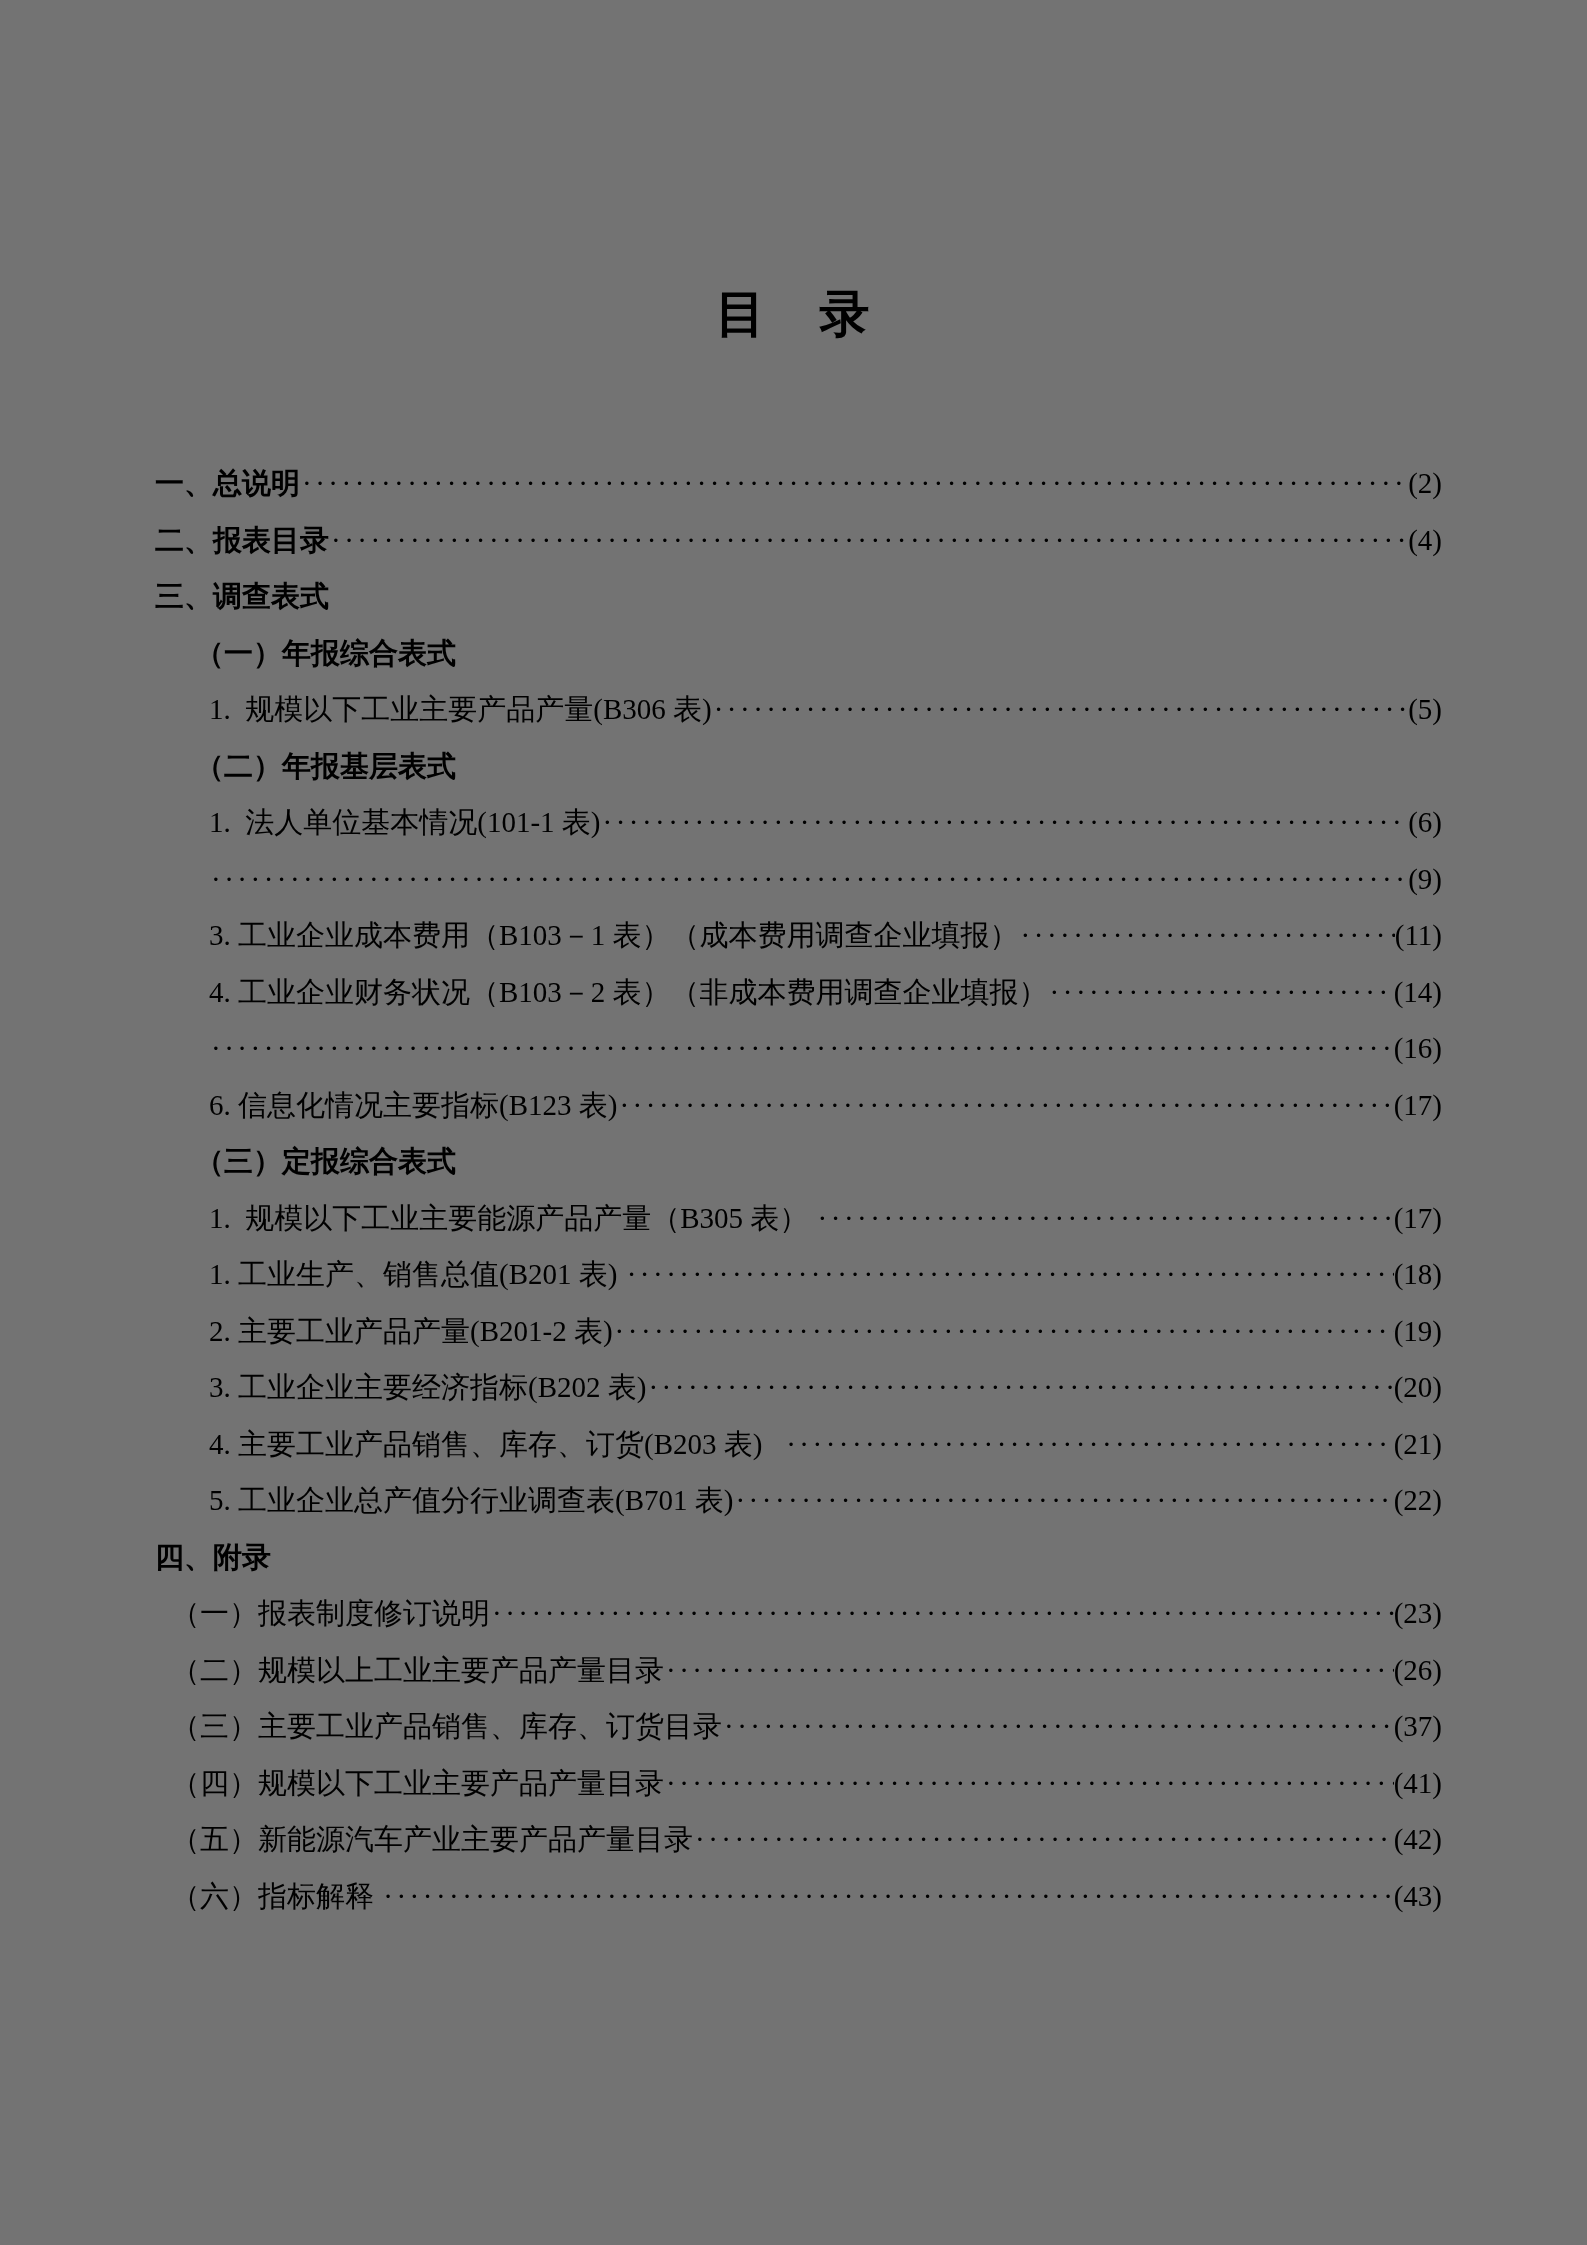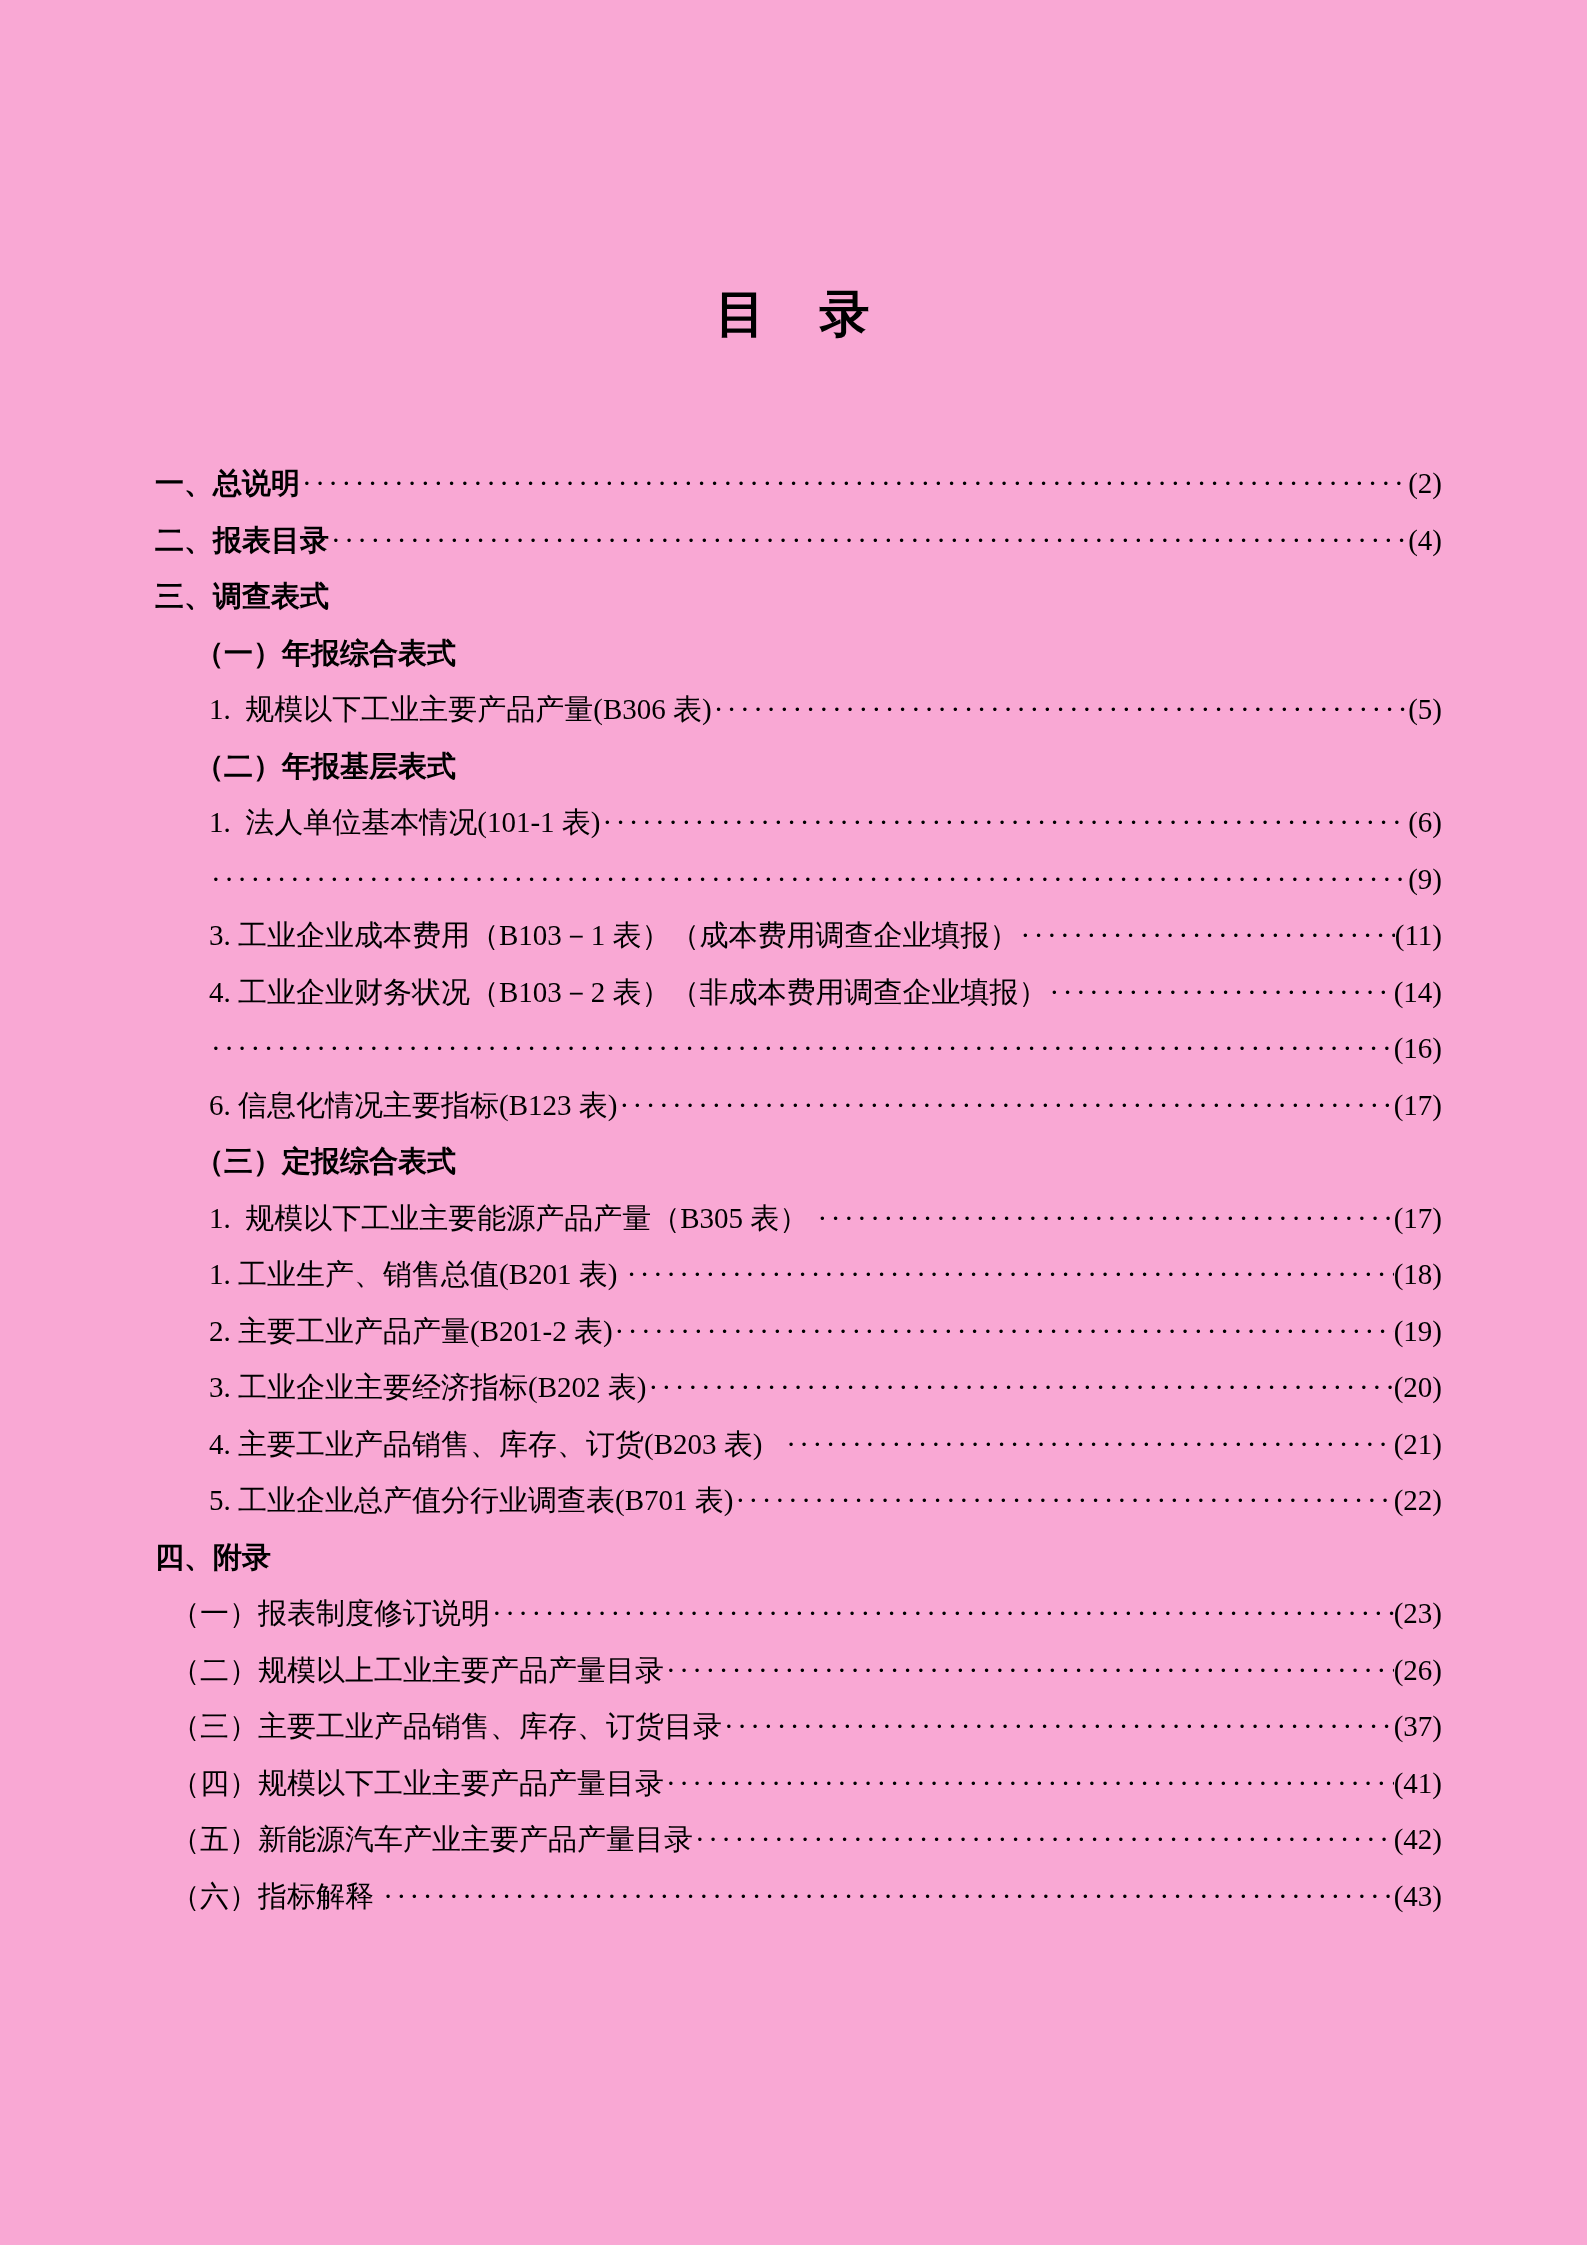--- a/index.html
+++ b/index.html
@@ -2,21 +2,21 @@
 <html><head>
 <meta charset="utf-8">
 <style>
   * { margin: 0; padding: 0; box-sizing: border-box; }
   html, body { background: #e8e8e8; }
   .page {
     position: relative;
     width: 1587px;
     height: 2245px;
     margin: 0 auto;
-    background: #f9a8d4;
+    background: #737373;
     color: #000000;
     font-family: "Liberation Serif", "DejaVu Serif", serif;
     overflow: hidden;
   }
   .doc-title {
     position: absolute;
     top: 284px;
     left: 0;
     width: 100%;
     text-align: center;

